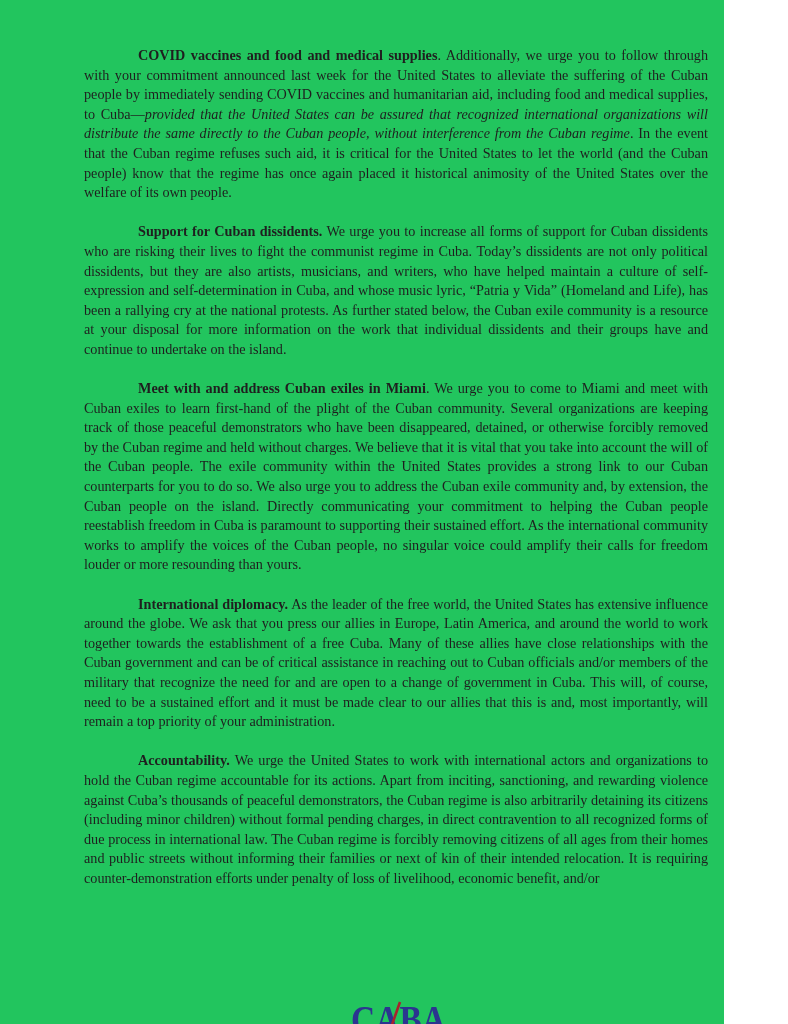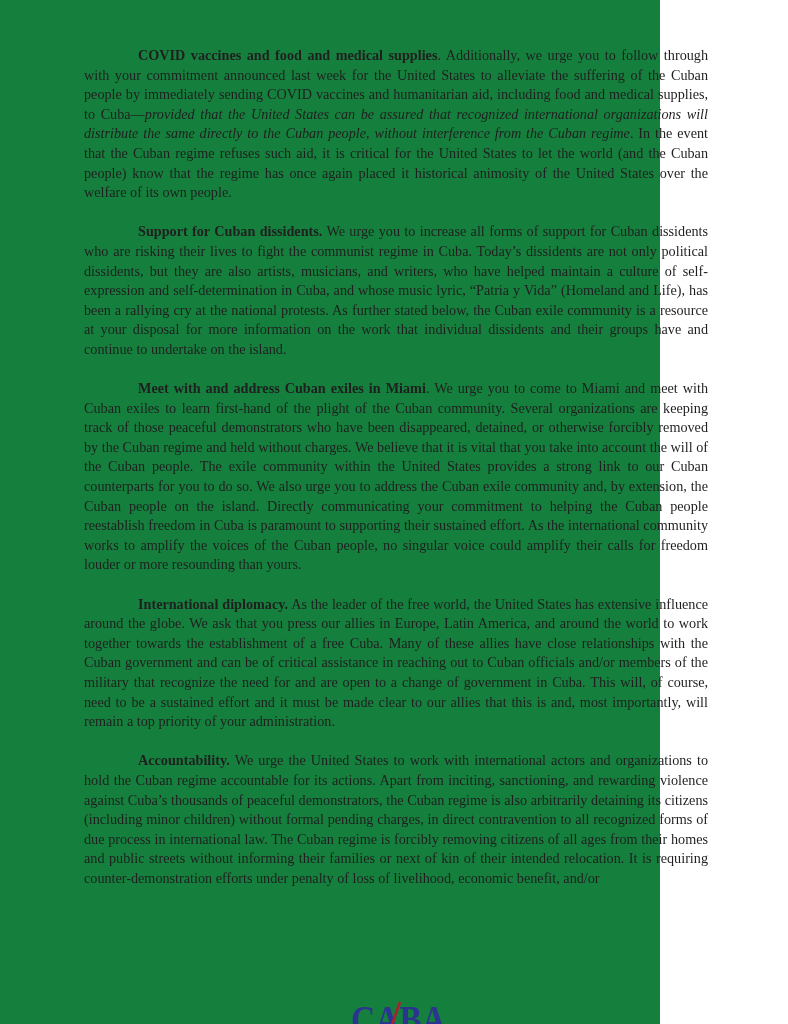--- a/index.html
+++ b/index.html
@@ -10,23 +10,23 @@
   body {
     width: 788px;
     height: 1024px;
     position: relative;
     overflow: hidden;
     font-family: "Liberation Serif", "DejaVu Serif", serif;
   }
   .page {
     position: absolute;
     left: 0; top: 0;
-    width: 660px;
+    width: 724px;
     height: 1024px;
-    background: #15803d;
+    background: #22c55e;
   }
   .body-text {
     position: absolute;
     left: 84px;
     top: 46px;
     width: 624px;
     color: #1f1f1f;
     font-size: 14.2px;
     line-height: 19.6px;
     text-align: justify;

